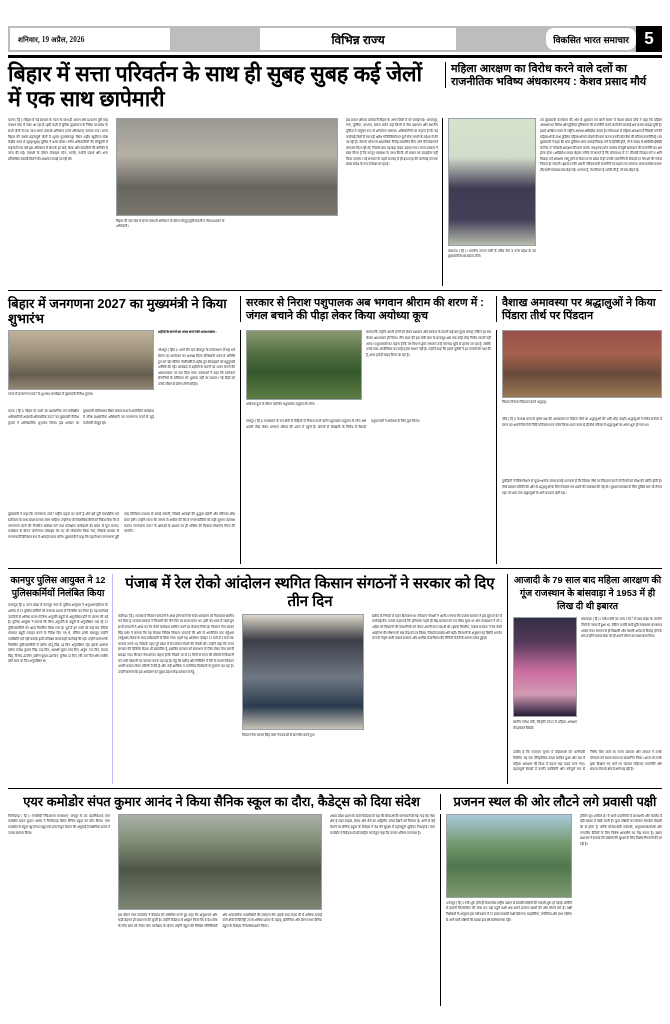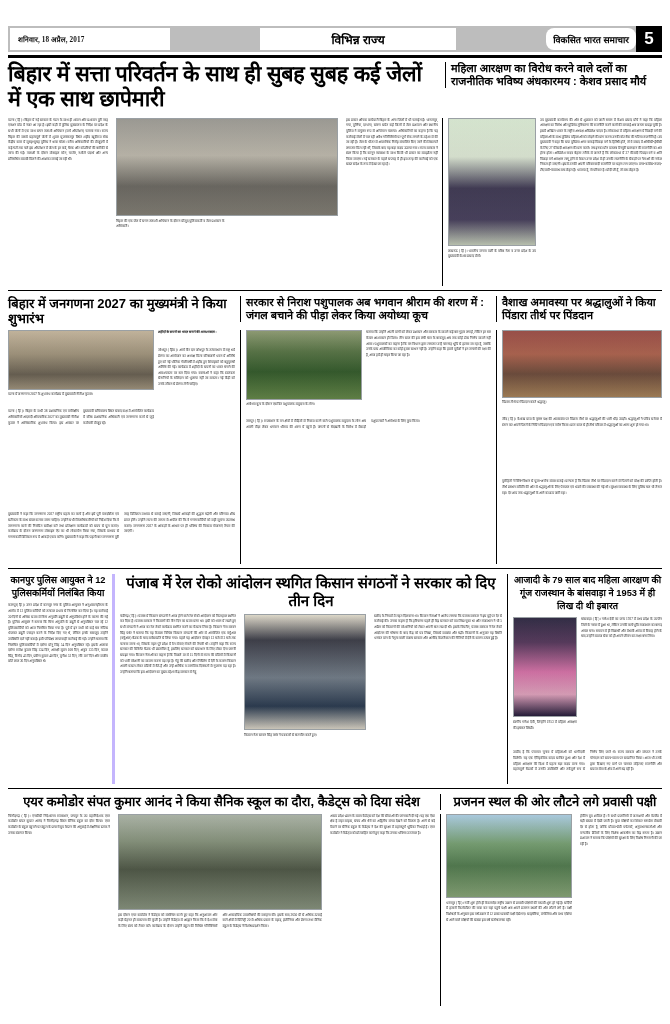--- a/index.html
+++ b/index.html
@@ -141,39 +141,39 @@
   .s2-h3 { flex: 1; padding-left: 5px; border-left: 1px solid #000; }
   .s2-body { display: flex; margin-top: 4px; }
   .s2-b1 { width: 232px; padding-right: 5px; }
   .s2-b2 { width: 256px; padding: 0 5px; border-left: 1px solid #000; }
   .s2-b3 { flex: 1; padding-left: 5px; border-left: 1px solid #000; }
 
   
   .sec3 { margin: 5px 8px 0 8px; }
   .s3-wrap { display: flex; }
   .s3-left { width: 104px; padding-right: 4px; }
-  .s3-mid { width: 395px; padding: 0 5px; border-left: 3px solid #c4b5fd; }
+  .s3-mid { width: 395px; padding: 0 5px; border-left: 1px solid #c4b5fd; }
   .s3-right { flex: 1; padding-left: 5px; border-left: 1px solid #000; }
 
   
   .sec4 { margin: 5px 8px 0 8px; }
   .s4-heads { display: flex; align-items: flex-start; }
   .s4-h1 { width: 432px; padding-right: 5px; }
   .s4-h2 { flex: 1; padding-left: 7px; border-left: 1px solid #000; }
   .s4-body { display: flex; margin-top: 4px; }
   .s4-b1 { width: 432px; padding-right: 5px; display: flex; }
   .s4-b2 { flex: 1; padding-left: 5px; border-left: 1px solid #000; display: flex; }
 </style>
 </head>
 <body>
 
 <div class="page">
 
   <div class="masthead">
-    <div class="mast-date">शनिवार, 18 अप्रैल, 2017</div>
+    <div class="mast-date">शनिवार, 19 अप्रैल, 2026</div>
     <div class="mast-center">
       <div class="mast-center-box">विभिन्न राज्य</div>
     </div>
     <div class="mast-right">
       <div class="mast-brand">विकसित भारत समाचार</div>
       <div class="mast-pageno">5</div>
     </div>
   </div>
   <div class="rule-thick"></div>
 

